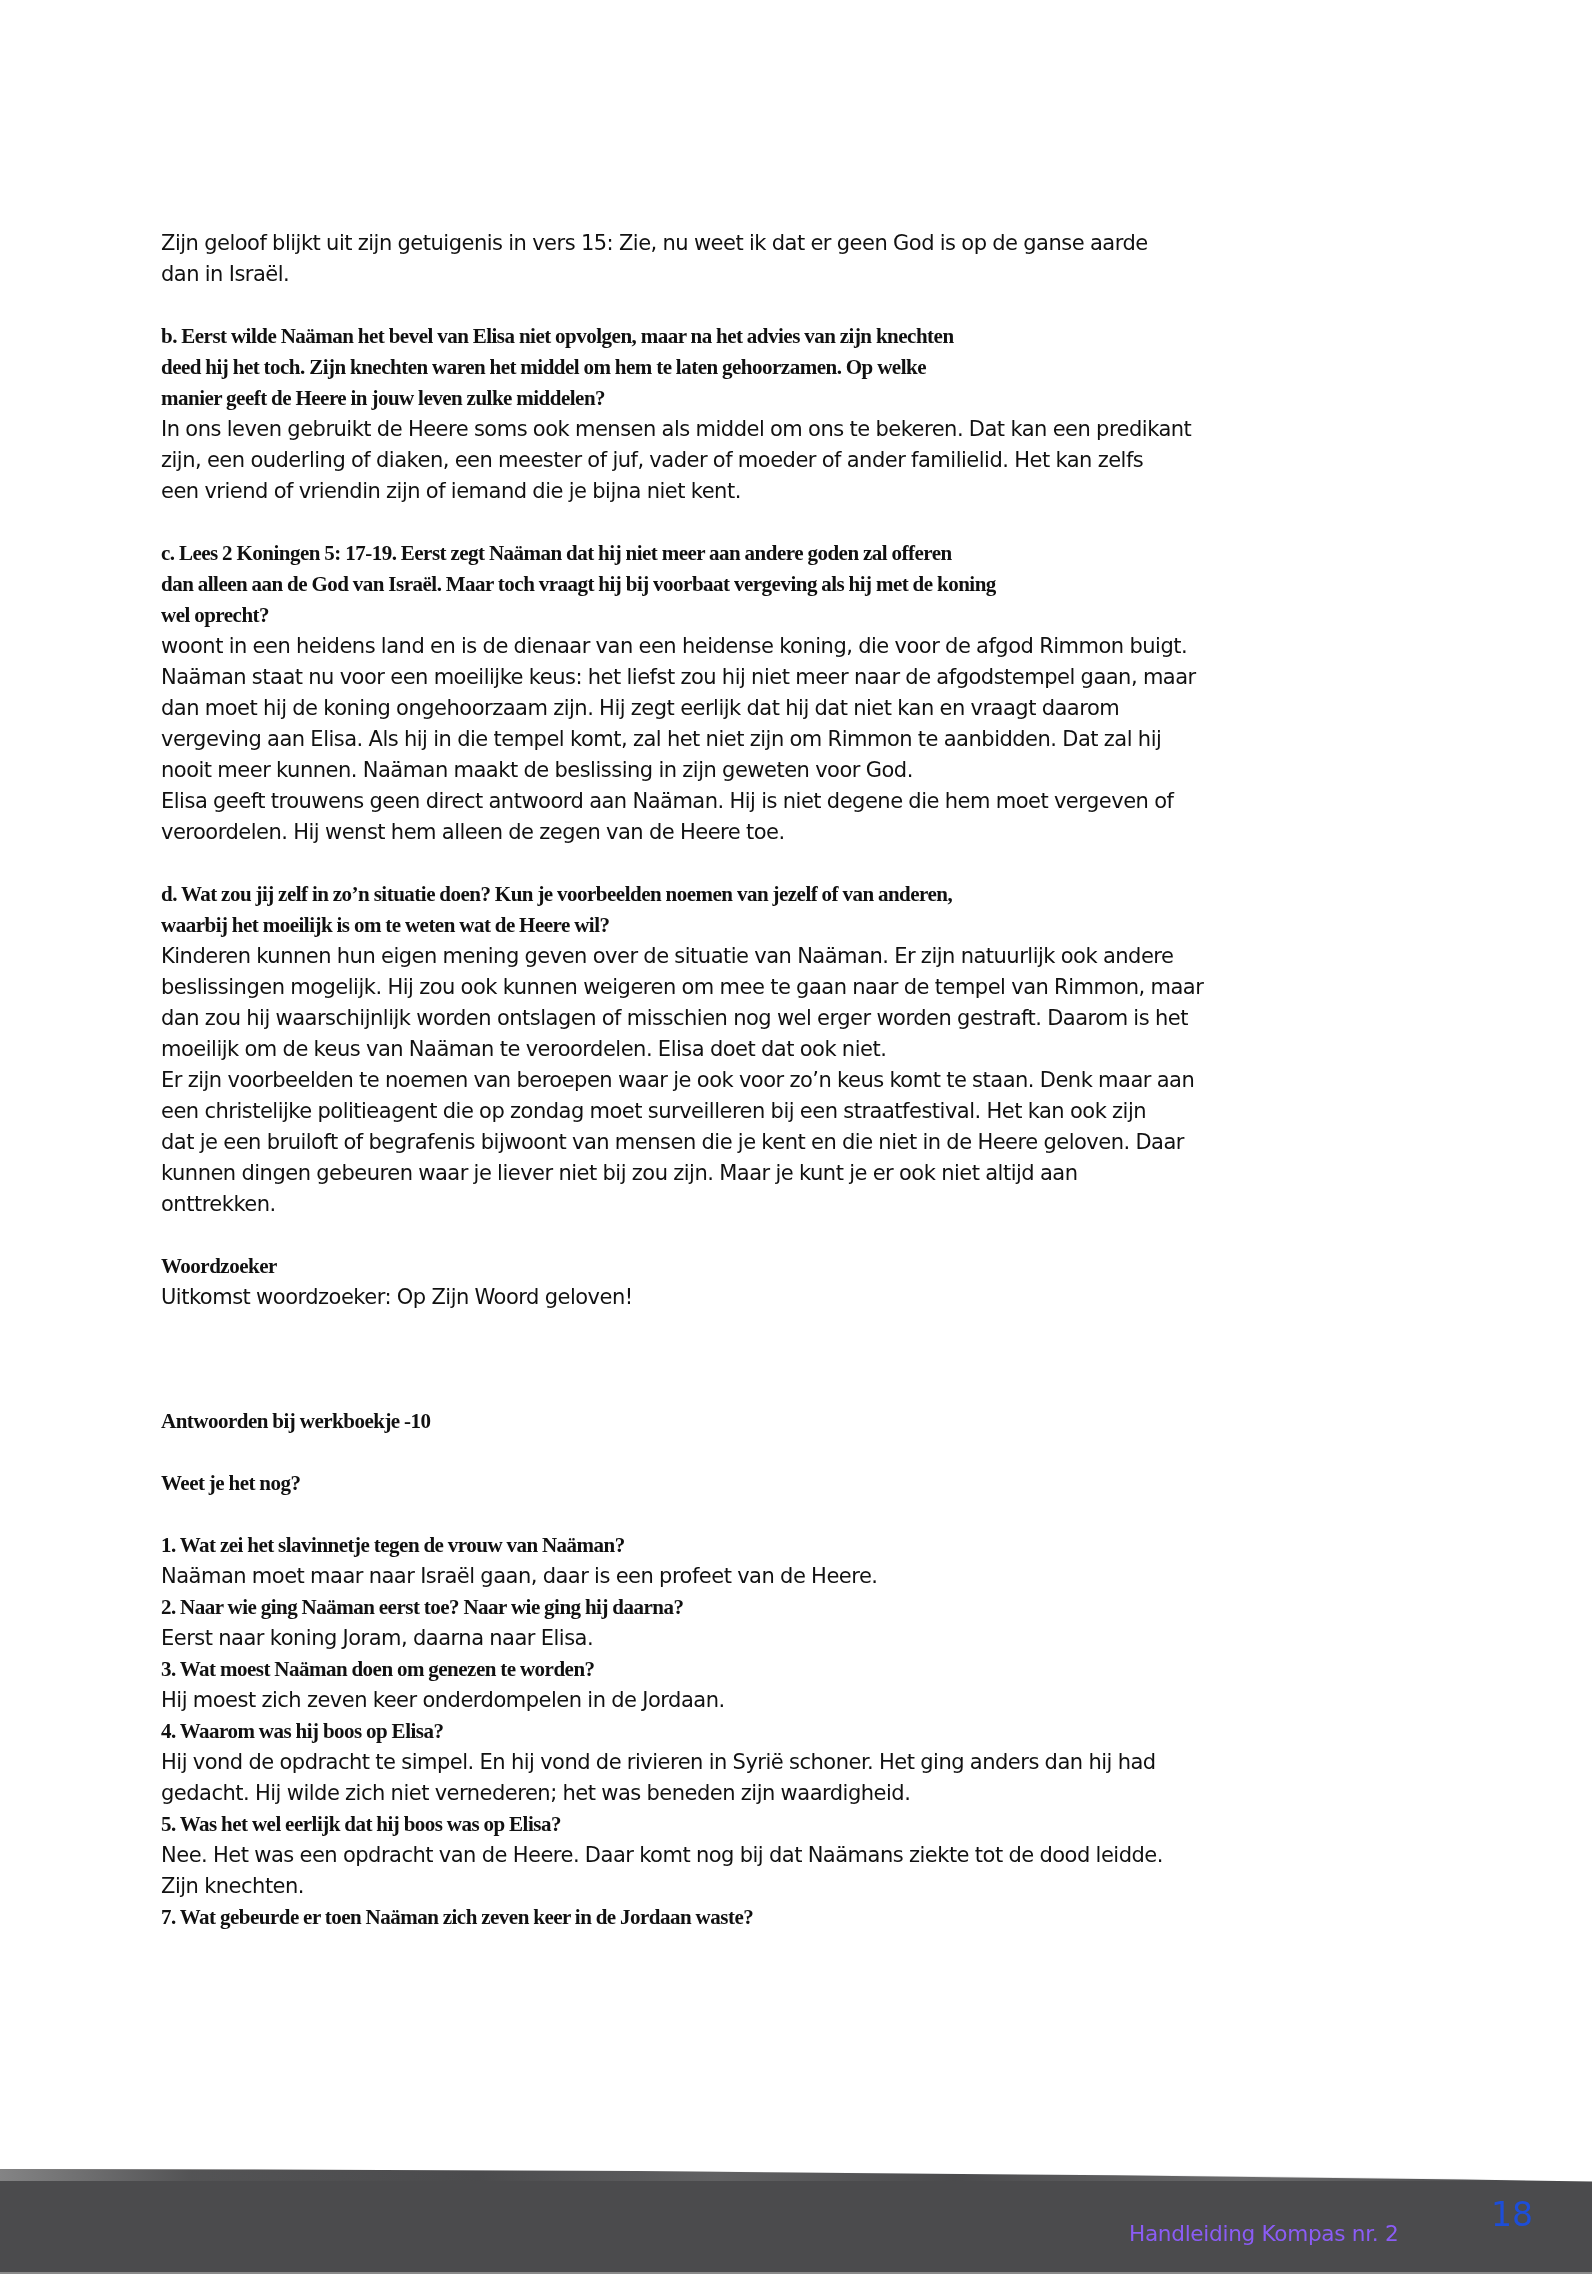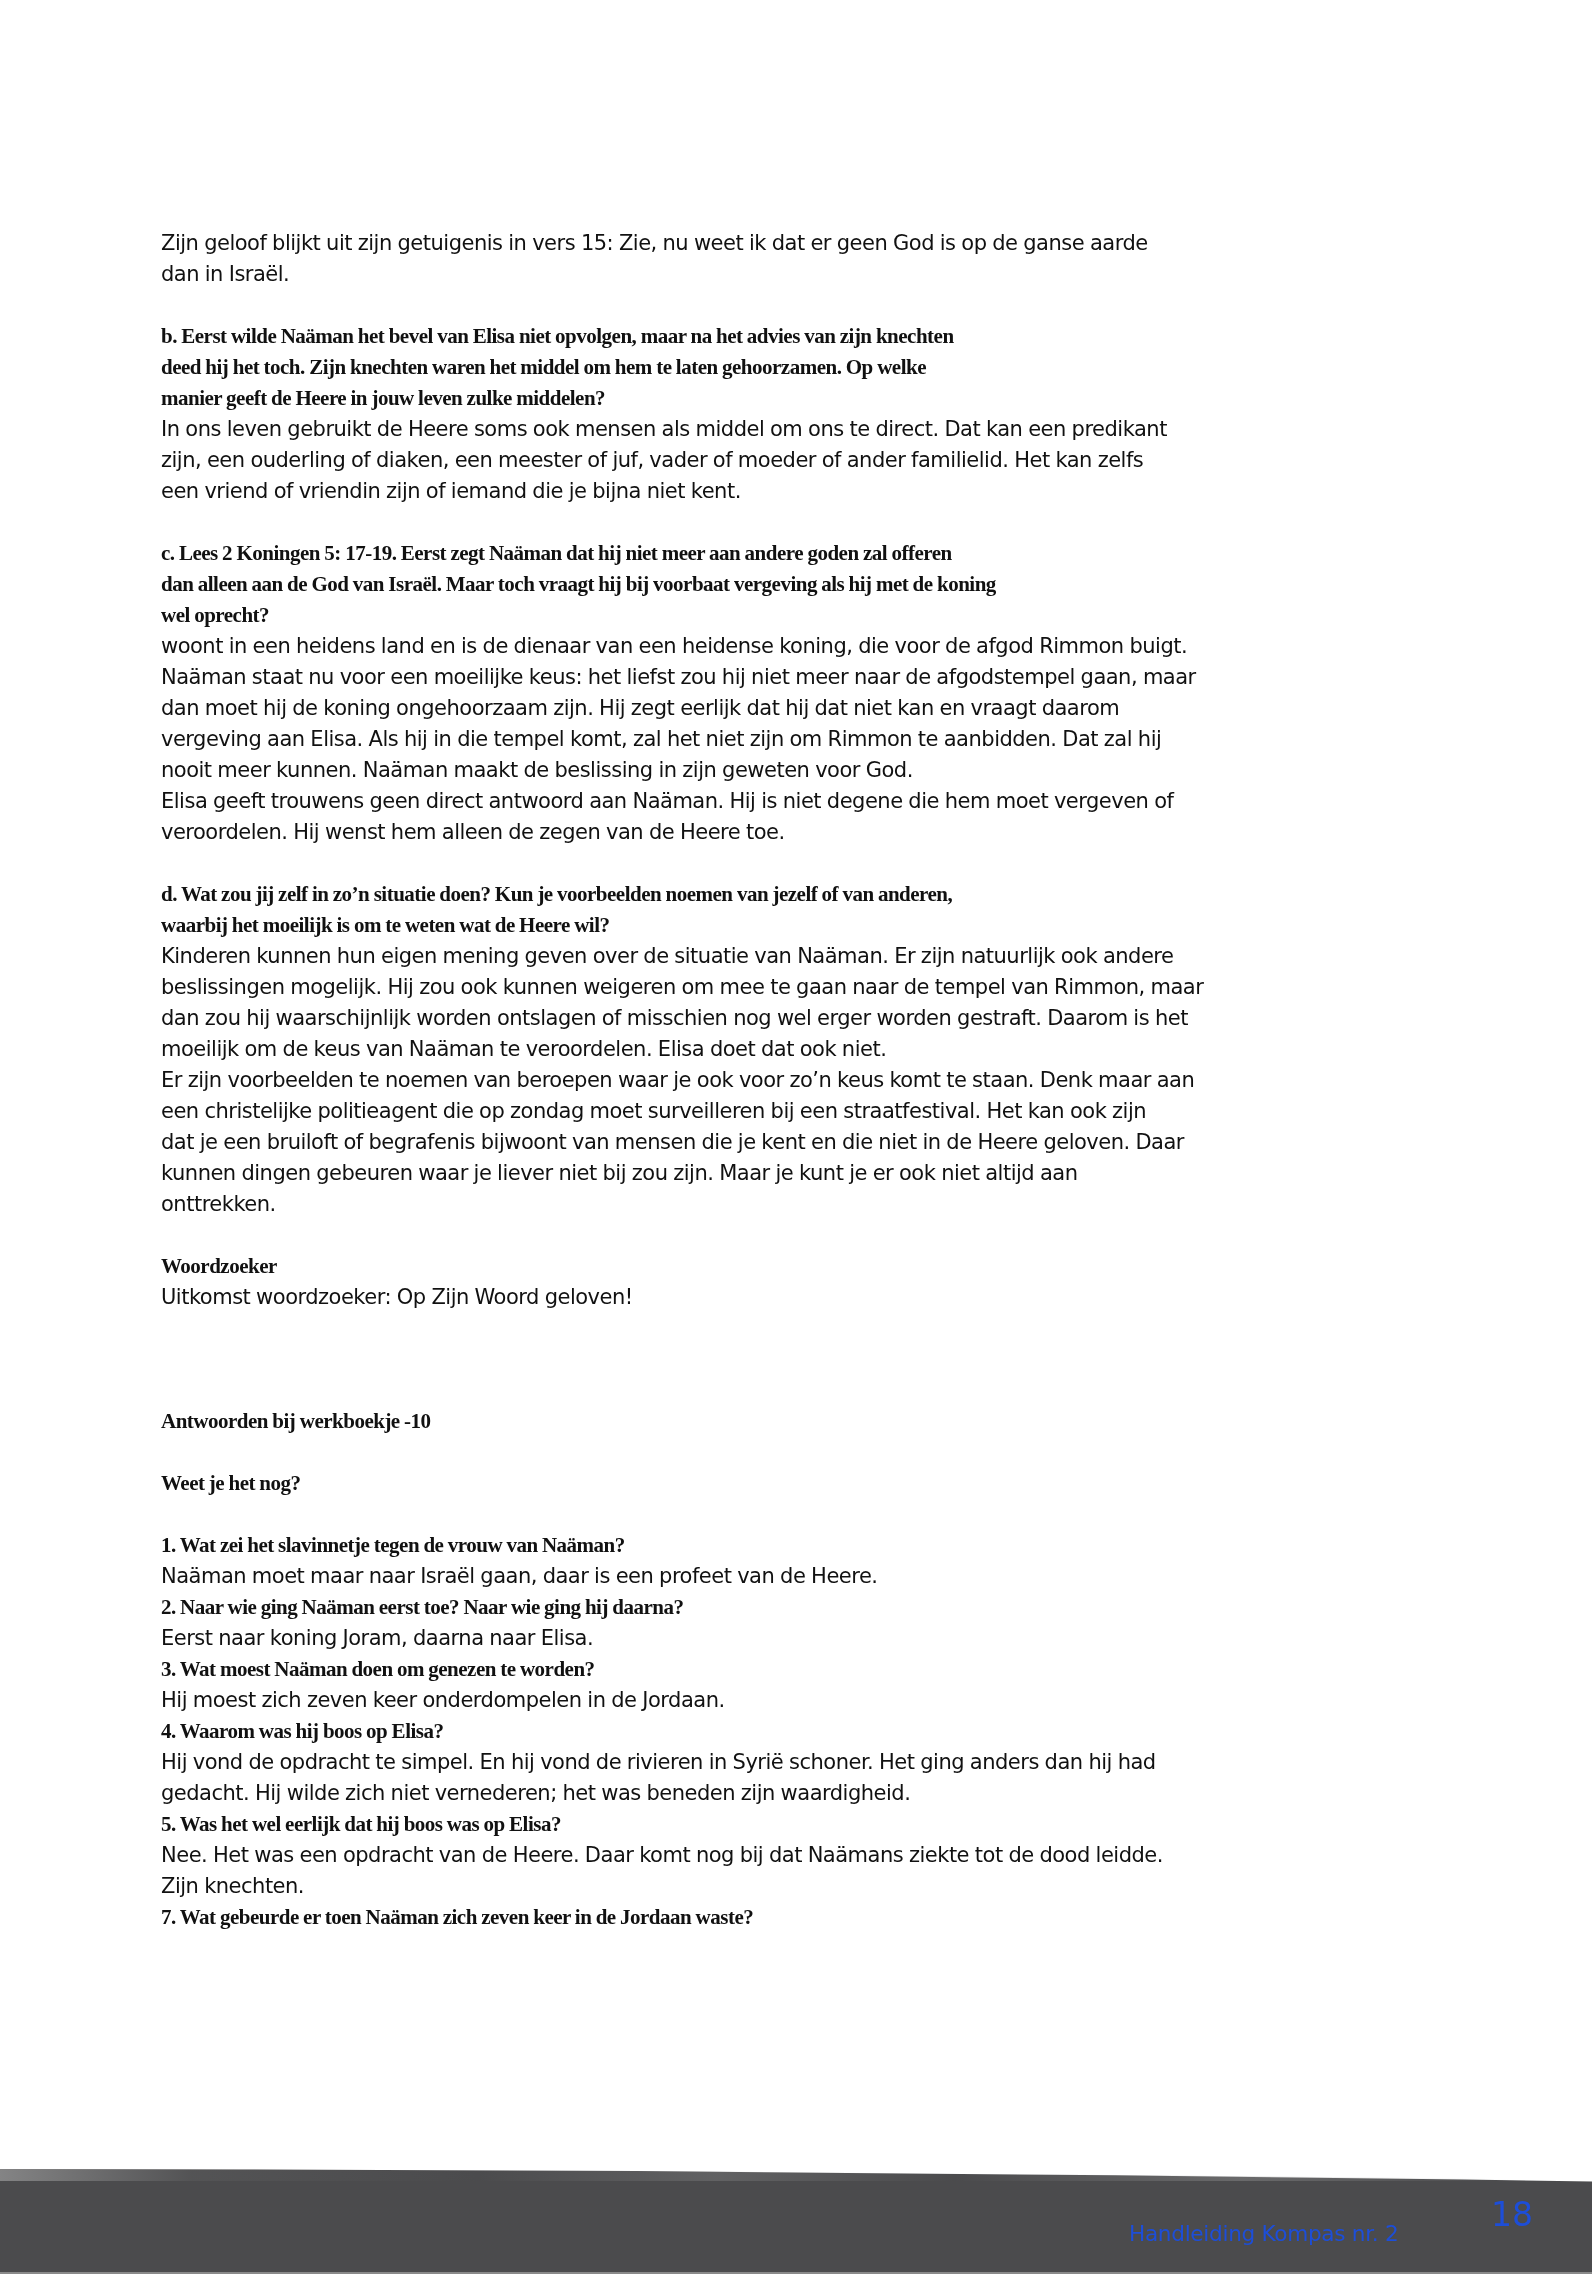--- a/index.html
+++ b/index.html
@@ -61,21 +61,21 @@
     position: absolute;
     left: 0; bottom: 0;
     width: 1592px; height: 1.7px;
     background: #8a8a8a;
   }
   .footer-title {
     position: absolute;
     left: 1129px;
     top: 52px;
     font-size: 21.6px;
-    color: #1d4ed8;
+    color: #8b5cf6;
     white-space: nowrap;
     letter-spacing: -0.3px;
   }
   .footer-page {
     position: absolute;
     left: 1491px;
     top: 26px;
     font-size: 33px;
     color: #1d4ed8;
     white-space: nowrap;
@@ -90,21 +90,21 @@
     <span class="line">Zijn geloof blijkt uit zijn getuigenis in vers 15: Zie, nu weet ik dat er geen God is op de ganse aarde</span>
     <span class="line">dan in Israël.</span>
   </div>
 
   <div class="gap"></div>
 
   <div>
     <span class="line bold">b. Eerst wilde Naäman het bevel van Elisa niet opvolgen, maar na het advies van zijn knechten</span>
     <span class="line bold">deed hij het toch. Zijn knechten waren het middel om hem te laten gehoorzamen. Op welke</span>
     <span class="line bold">manier geeft de Heere in jouw leven zulke middelen?</span>
-    <span class="line">In ons leven gebruikt de Heere soms ook mensen als middel om ons te direct. Dat kan een predikant</span>
+    <span class="line">In ons leven gebruikt de Heere soms ook mensen als middel om ons te bekeren. Dat kan een predikant</span>
     <span class="line">zijn, een ouderling of diaken, een meester of juf, vader of moeder of ander familielid. Het kan zelfs</span>
     <span class="line">een vriend of vriendin zijn of iemand die je bijna niet kent.</span>
   </div>
 
   <div class="gap"></div>
 
   <div>
     <span class="line bold">c. Lees 2 Koningen 5: 17-19. Eerst zegt Naäman dat hij niet meer aan andere goden zal offeren</span>
     <span class="line bold">dan alleen aan de God van Israël. Maar toch vraagt hij bij voorbaat vergeving als hij met de koning</span>
     <span class="line bold">wel oprecht?</span>

